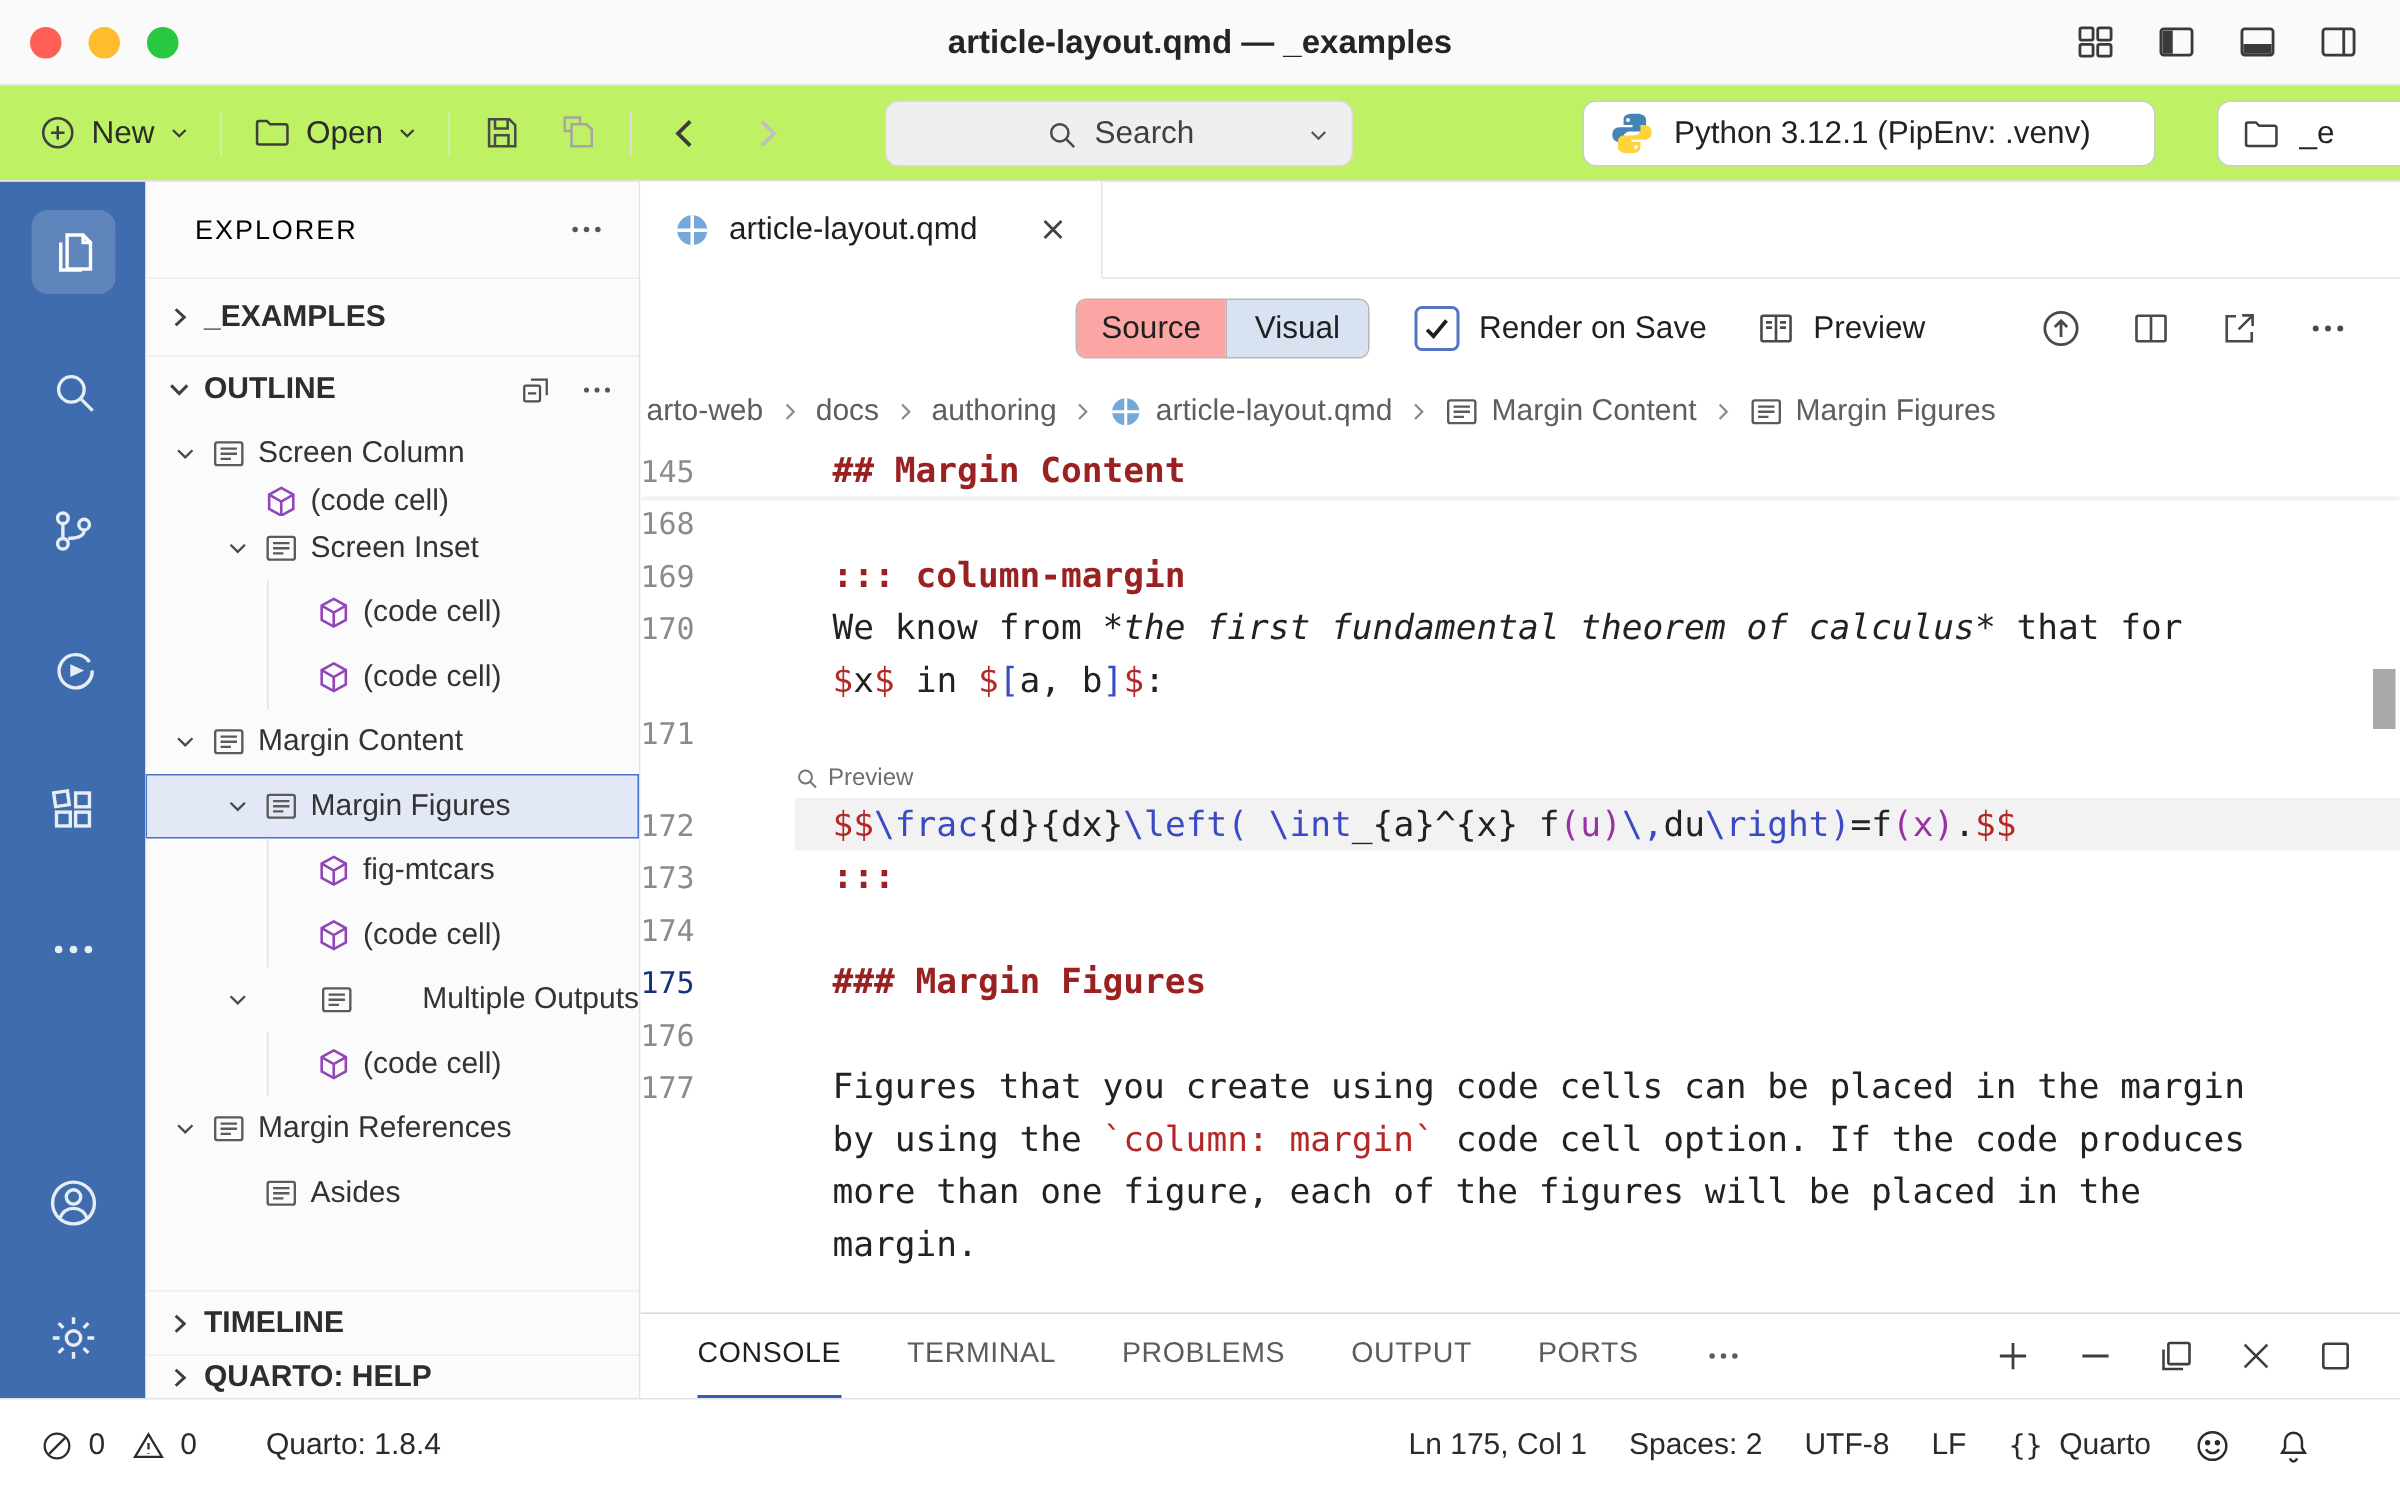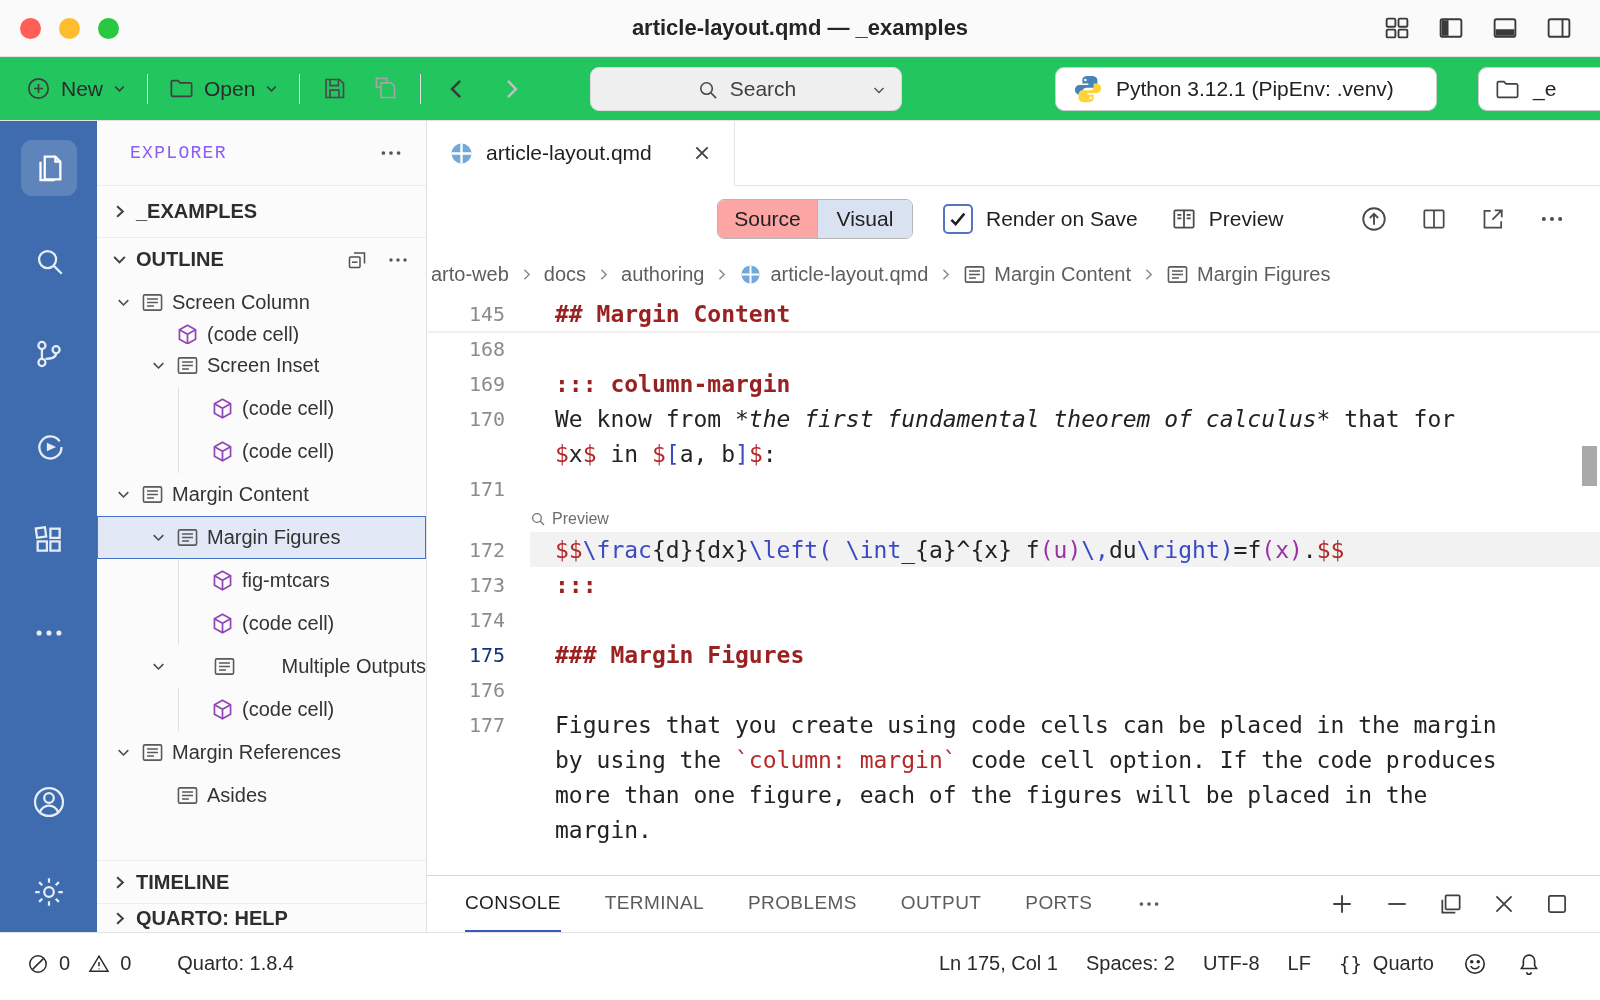--- a/index.html
+++ b/index.html
@@ -9,42 +9,42 @@
 
 
 .titlebar{height:57px;background:#fafafa;border-bottom:1px solid #e2e2e2;position:relative;display:flex;align-items:center;justify-content:center;}
 .traffic{position:absolute;left:20px;top:0;height:100%;display:flex;align-items:center;gap:18px;}
 .tl{width:21px;height:21px;border-radius:50%;}
 .tl.red{background:#ff5f57}.tl.yellow{background:#febc2e}.tl.green{background:#28c840}
 .title-text{font-size:22px;font-weight:600;color:#242424;}
 .win-icons{position:absolute;right:26px;top:0;height:100%;display:flex;align-items:center;gap:24px;}
 
 
-.toolbar{height:64px;border-bottom:1px solid #e2e2e2;display:flex;align-items:center;padding:0 14px;position:relative;background:#22c55e;}
+.toolbar{height:64px;border-bottom:1px solid #e2e2e2;display:flex;align-items:center;padding:0 14px;position:relative;background:#bef264;}
 .tb-btn{display:flex;align-items:center;gap:9px;font-size:21px;color:#2b2b2b;padding:0 11px;}
 .tb-icon{padding:0 12px;display:flex;align-items:center;}
 .tb-divider{width:1px;height:30px;background:#e0e0e0;margin:0 9px;}
 .search-box{position:absolute;left:590px;top:10px;width:312px;height:44px;background:#efefef;border:1px solid #dbdbdb;border-radius:9px;display:flex;align-items:center;justify-content:center;gap:11px;color:#3f3f3f;font-size:21px;}
 .search-chev{position:absolute;right:14px;top:14px;}
 .interp{position:absolute;left:1055px;top:10px;width:382px;height:44px;background:#fff;border:1px solid #cccccc;border-radius:9px;display:flex;align-items:center;gap:13px;padding:0 17px;font-size:21px;color:#222;}
 .ws-btn{position:absolute;left:1478px;top:10px;width:170px;height:44px;background:#fff;border:1px solid #cccccc;border-radius:9px;display:flex;align-items:center;gap:12px;padding:0 15px;font-size:21px;color:#222;overflow:hidden;}
 
 
 .main{display:flex;height:811px;}
 .activitybar{width:97px;background:#3e6cae;display:flex;flex-direction:column;align-items:center;padding:19px 0 12px;flex:none;}
 .act-icon{width:56px;height:56px;display:flex;align-items:center;justify-content:center;margin-bottom:37px;opacity:.88;}
 .act-icon.active{opacity:1;background:rgba(255,255,255,.17);border-radius:11px;}
 .act-spacer{flex:1;}
 .act-bottom .act-icon{margin-bottom:34px;}
 .act-bottom .act-icon:last-child{margin-bottom:0;}
 
 
 .sidebar{width:330px;border-right:1px solid #e2e2e2;background:#fbfbfb;display:flex;flex-direction:column;overflow:hidden;flex:none;}
 .sb-header{height:64px;display:flex;align-items:center;padding:0 22px 0 33px;}
-.sb-title{font-size:18px;color:#8b5cf6;letter-spacing:1.3px;font-family:Liberation Mono, monospace;}
+.sb-title{font-size:18px;color:#000000;letter-spacing:1.3px;}
 .sb-dots{margin-left:auto;}
 .section-row{display:flex;align-items:center;gap:7px;padding-left:13px;font-weight:700;font-size:20px;color:#2d2d2d;border-top:1px solid #ededed;flex:none;}
 .row-examples{height:52px;}
 .row-outline{height:44px;}
 .row-timeline{height:43px;}
 .row-qhelp{flex:1;overflow:hidden;border-top:1px solid #ededed;}
 .outline-actions{margin-left:auto;display:flex;align-items:center;gap:17px;padding-right:16px;}
 .tree{height:579px;overflow:hidden;flex:none;}
 .tree-row{height:43px;display:flex;align-items:center;position:relative;font-size:20px;color:#333;}
 .tree-row.selected{background:#e2e8f6;outline:1.5px solid #4673c9;outline-offset:-1.5px;}
@@ -67,21 +67,21 @@
 .cb-label{font-size:21px;margin-left:13px;white-space:nowrap;}
 .preview-btn{display:flex;align-items:center;gap:11px;margin-left:32px;font-size:21px;white-space:nowrap;}
 .ed-actions{margin-left:auto;display:flex;align-items:center;gap:31px;padding-right:34px;}
 .breadcrumbs{height:44px;display:flex;align-items:center;padding-left:4px;font-size:20px;color:#5e5e5e;gap:9px;overflow:hidden;white-space:nowrap;flex:none;}
 .bc-item{display:flex;align-items:center;gap:8px;flex:none;}
 
 
 .code-area{height:579px;position:relative;overflow:hidden;font-family:"DejaVu Sans Mono","Liberation Mono",monospace;flex:none;display:flex;flex-direction:column;}
 .code-line{display:flex;height:35px;align-items:center;flex:none;}
 .code-line.sticky{box-shadow:0 2px 2px rgba(0,0,0,.07);position:relative;z-index:2;background:#fff;}
-.gutter{width:103px;flex:none;text-align:right;padding-right:25px;color:#8b8b8b;font-size:20px;}
+.gutter{width:103px;flex:none;text-align:left;padding-right:25px;color:#8b8b8b;font-size:20px;}
 .code-line.current .gutter{color:#13327f;}
 .code-content{flex:1;font-size:23px;white-space:pre;height:100%;display:flex;align-items:center;padding-left:25px;min-width:0;}
 .code-content.preview-bg{background:#f2f2f2;}
 .preview-label-row{height:26px;display:flex;align-items:center;flex:none;}
 .preview-label{display:flex;align-items:center;gap:6px;font-family:"Liberation Sans",sans-serif;font-size:16px;color:#6e6e6e;}
 .tok-h{color:#9a2121;font-weight:bold;}
 .tok-d{color:#9a2121;font-weight:600;}
 .tok-p{color:#222;}
 .tok-i{color:#222;font-style:italic;}
 .tok-r{color:#b42828;}

